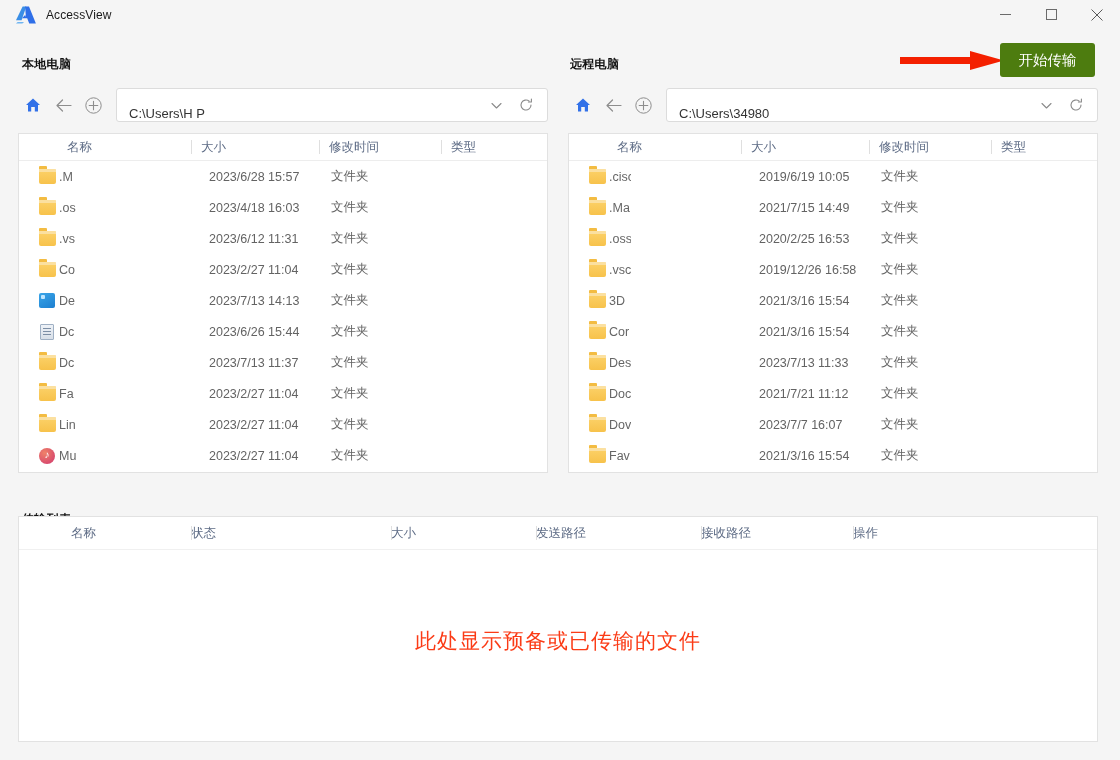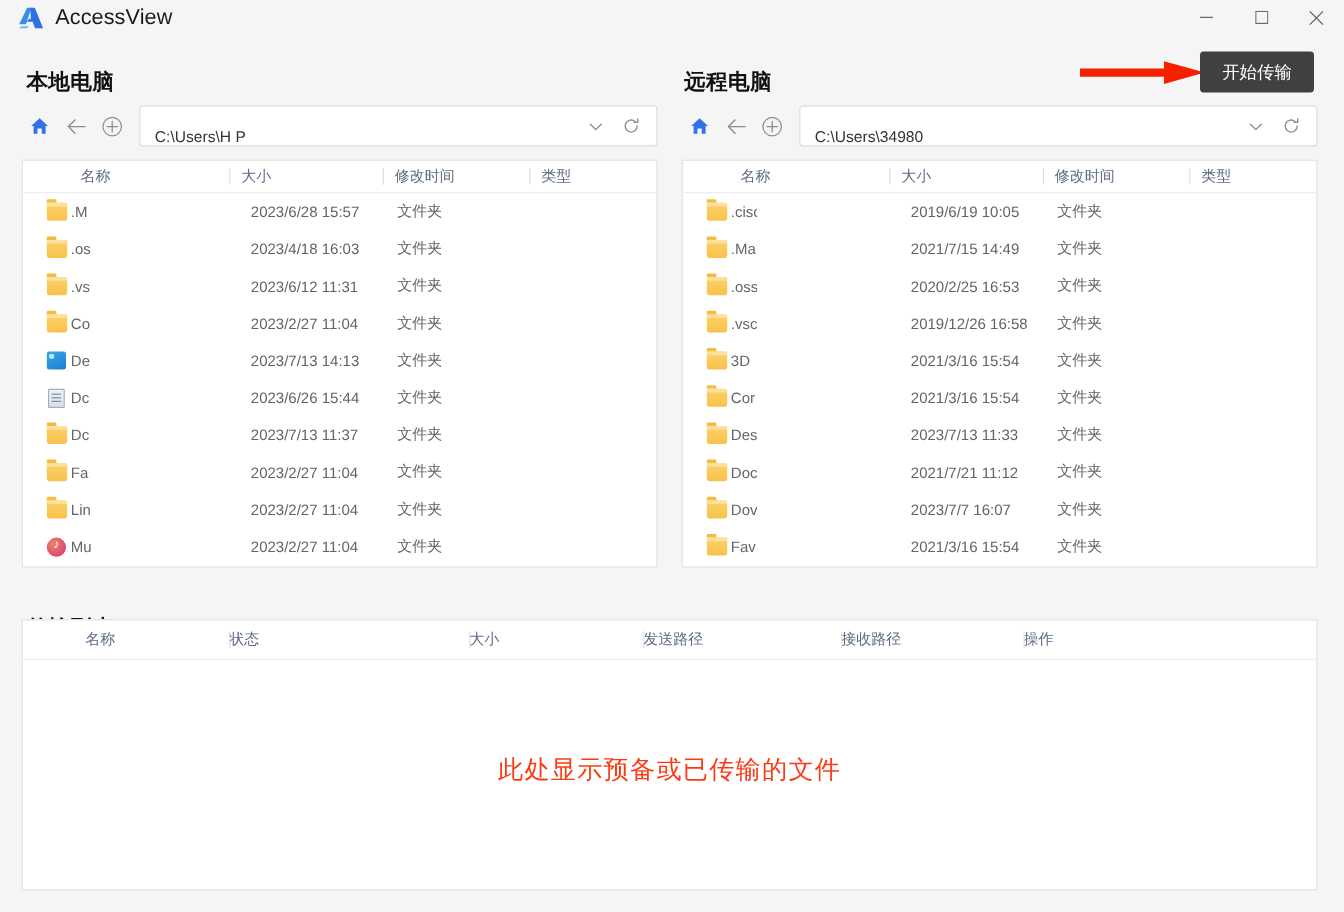--- a/index.html
+++ b/index.html
@@ -14,48 +14,48 @@
   
   .titlebar {
     position: absolute; top: 0; left: 0;
     width: 1120px; height: 29px;
     background: #f5f5f5;
     display: flex; align-items: center;
   }
   .logo-wrap { margin-left: 15px; width: 22px; height: 22px; display:flex; align-items:center; }
   .app-title {
     margin-left: 9px;
-    font-size: 18px; color: #1a1a1a; letter-spacing: .1px;
+    font-size: 12px; color: #1a1a1a; letter-spacing: .1px;
   }
   .win-ctrls {
     position: absolute; right: 0; top: 0;
     height: 29px; display: flex; align-items: center;
   }
   .win-btn {
     width: 46px; height: 29px;
     display: flex; align-items: center; justify-content: center;
     color: #5a5a5a;
   }
   .win-btn svg { display: block; }
 
   
   .sec-label {
     position: absolute;
-    font-size: 18px; font-weight: bold; color: #111;
+    font-size: 12px; font-weight: bold; color: #111;
     letter-spacing: .3px;
   }
   #label-local  { left: 22px; top: 56px; }
   #label-remote { left: 570px; top: 56px; }
   #label-transfer { left: 22px; top: 511px; }
 
   
   .start-btn {
     position: absolute; right: 25px; top: 43px;
     width: 95px; height: 34px;
-    background: #404040; color: #fff;
+    background: #4d7c0f; color: #fff;
     border: none; border-radius: 3px;
     font-size: 14.5px;
     font-family: "Liberation Sans", "DejaVu Sans", sans-serif;
     cursor: pointer;
     display: flex; align-items: center; justify-content: center;
   }
 
   
   .red-arrow {
     position: absolute; left: 900px; top: 50px;

